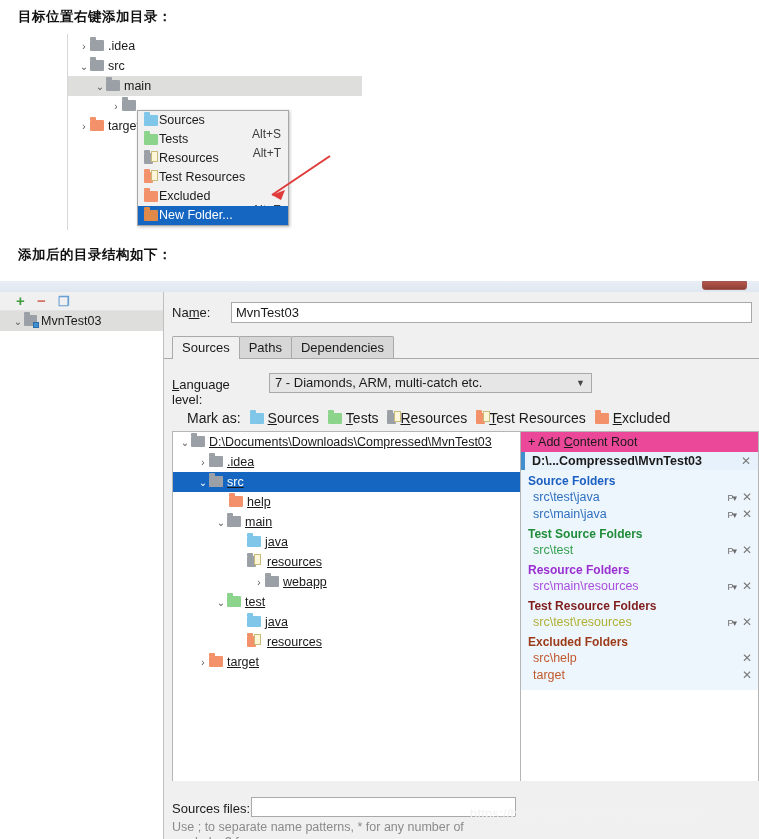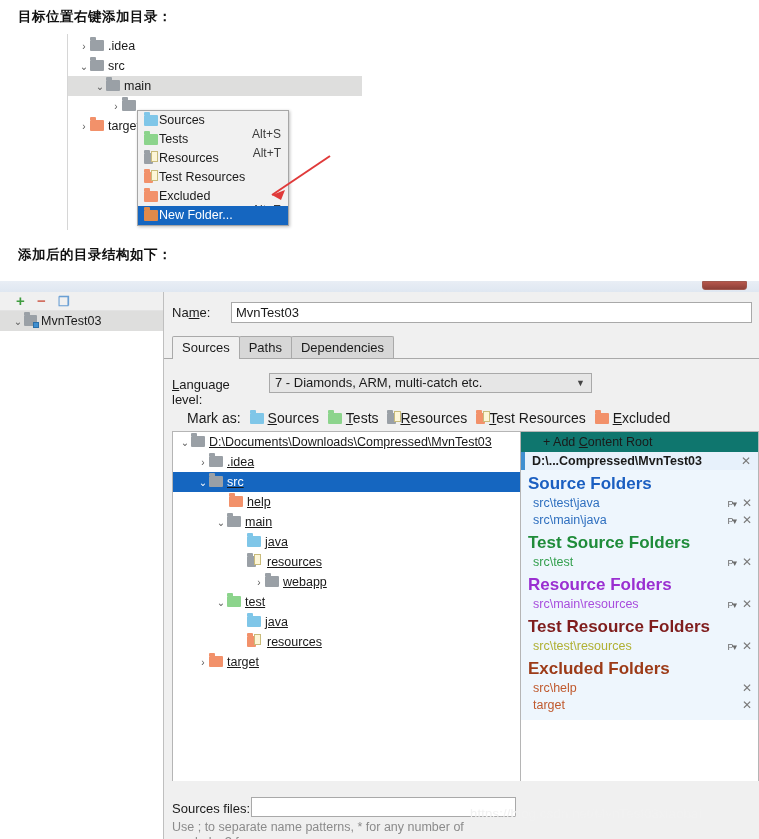--- a/index.html
+++ b/index.html
@@ -92,26 +92,26 @@
   #markas .mk{margin-left:5px;}
   #markas u{text-decoration:underline;}
 
   
   #treepane{position:absolute;left:8px;top:139px;width:349px;height:358px;background:#fff;border:1px solid #b5b5b5;box-sizing:border-box;overflow:hidden;text-decoration:underline;}
   .dr{height:20px;line-height:20px;font-size:12.5px;white-space:nowrap;color:#1a1a1a;}
   .dr.sel{background:#1566c0;color:#fff;}
   .dr.sel .chev{color:#fff;}
 
   #foldpane{position:absolute;left:357px;top:139px;width:238px;height:358px;background:#fff;border:1px solid #b5b5b5;border-left:none;box-sizing:border-box;overflow:hidden;}
-  #addroot{height:20px;line-height:20px;font-size:12.5px;padding-left:22px;background:#0f766e;color:#1a1a1a;}
+  #addroot{height:20px;line-height:20px;font-size:12.5px;padding-left:7px;background:#ec4899;color:#1a1a1a;}
   #addroot u{text-decoration:underline;}
   #rootrow{height:18px;line-height:18px;font-size:12.5px;font-weight:bold;padding-left:7px;background:#e7f1fb;color:#1a1a1a;position:relative;border-left:4px solid #3f8fd0;}
   #rootrow .x{position:absolute;right:7px;top:0;color:#7a7a7a;font-size:12px;font-weight:normal;}
   #foldlist{background:#eef6fd;padding-bottom:6px;}
-  .grp{font-size:17px;font-weight:bold;padding:4px 0 1px 7px;}
+  .grp{font-size:12px;font-weight:bold;padding:4px 0 1px 7px;}
   .fitem{height:17px;line-height:17px;font-size:12.5px;padding-left:12px;position:relative;}
   .fitem .ic-p{position:absolute;right:22px;top:1px;font-size:9px;color:#6b6b6b;letter-spacing:-1px;}
   .fitem .ic-x{position:absolute;right:6px;top:0px;font-size:12px;color:#7a7a7a;}
 
   #excrow{position:absolute;left:8px;top:505px;width:587px;height:22px;}
   #exclbl{position:absolute;left:0;top:4px;font-size:13px;}
   #excinput{position:absolute;left:79px;top:0;width:265px;height:20px;background:#fff;border:1px solid #a9a9a9;box-sizing:border-box;}
   #exchint{position:absolute;left:8px;top:528px;width:330px;font-size:12.5px;color:#8b8b8b;line-height:15px;}
   #panelbg{position:absolute;left:0;top:489px;width:595px;height:69px;background:#f0f0f0;}
   #watermark{position:absolute;left:470px;top:806px;font-size:13px;color:#f1f1f1;white-space:nowrap;letter-spacing:.2px;}

